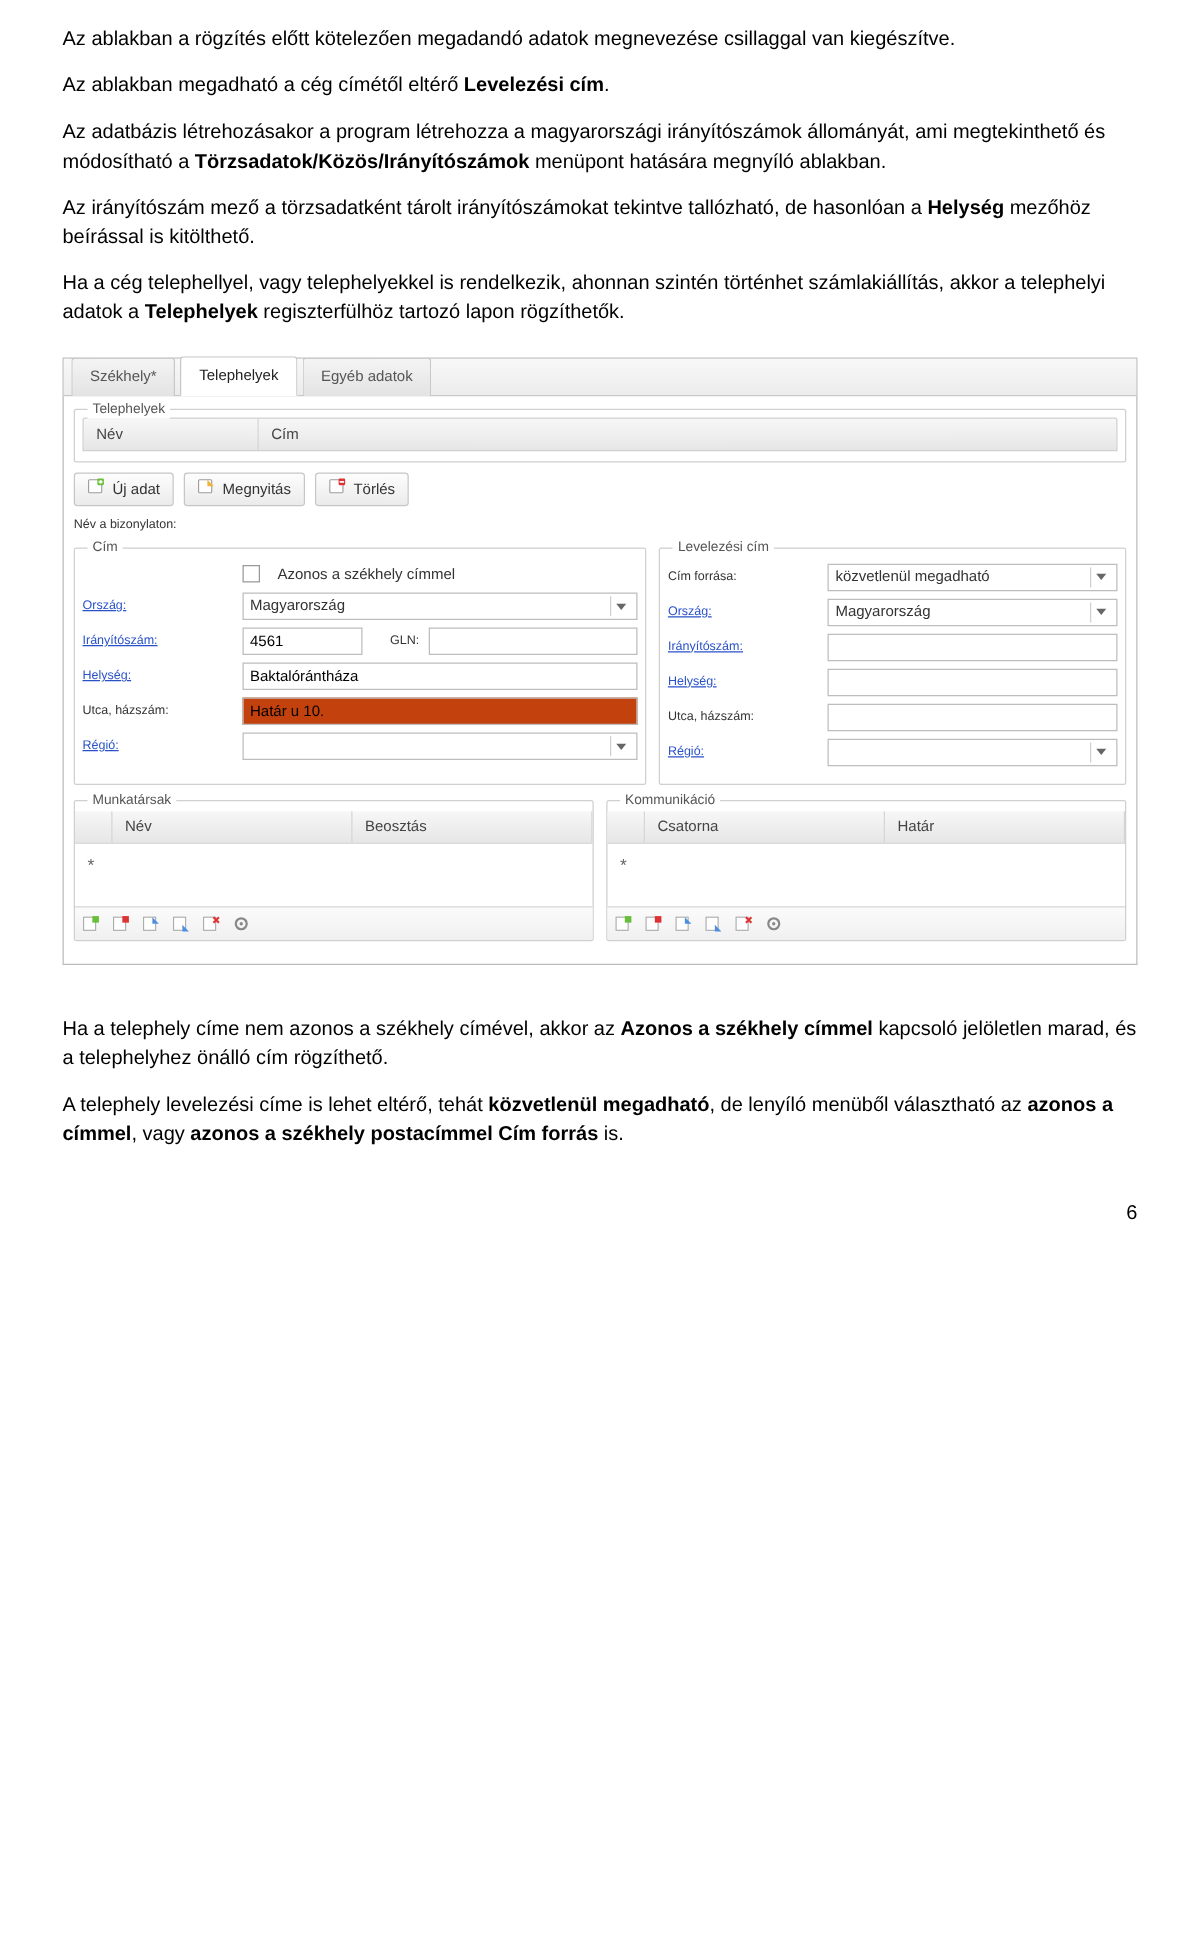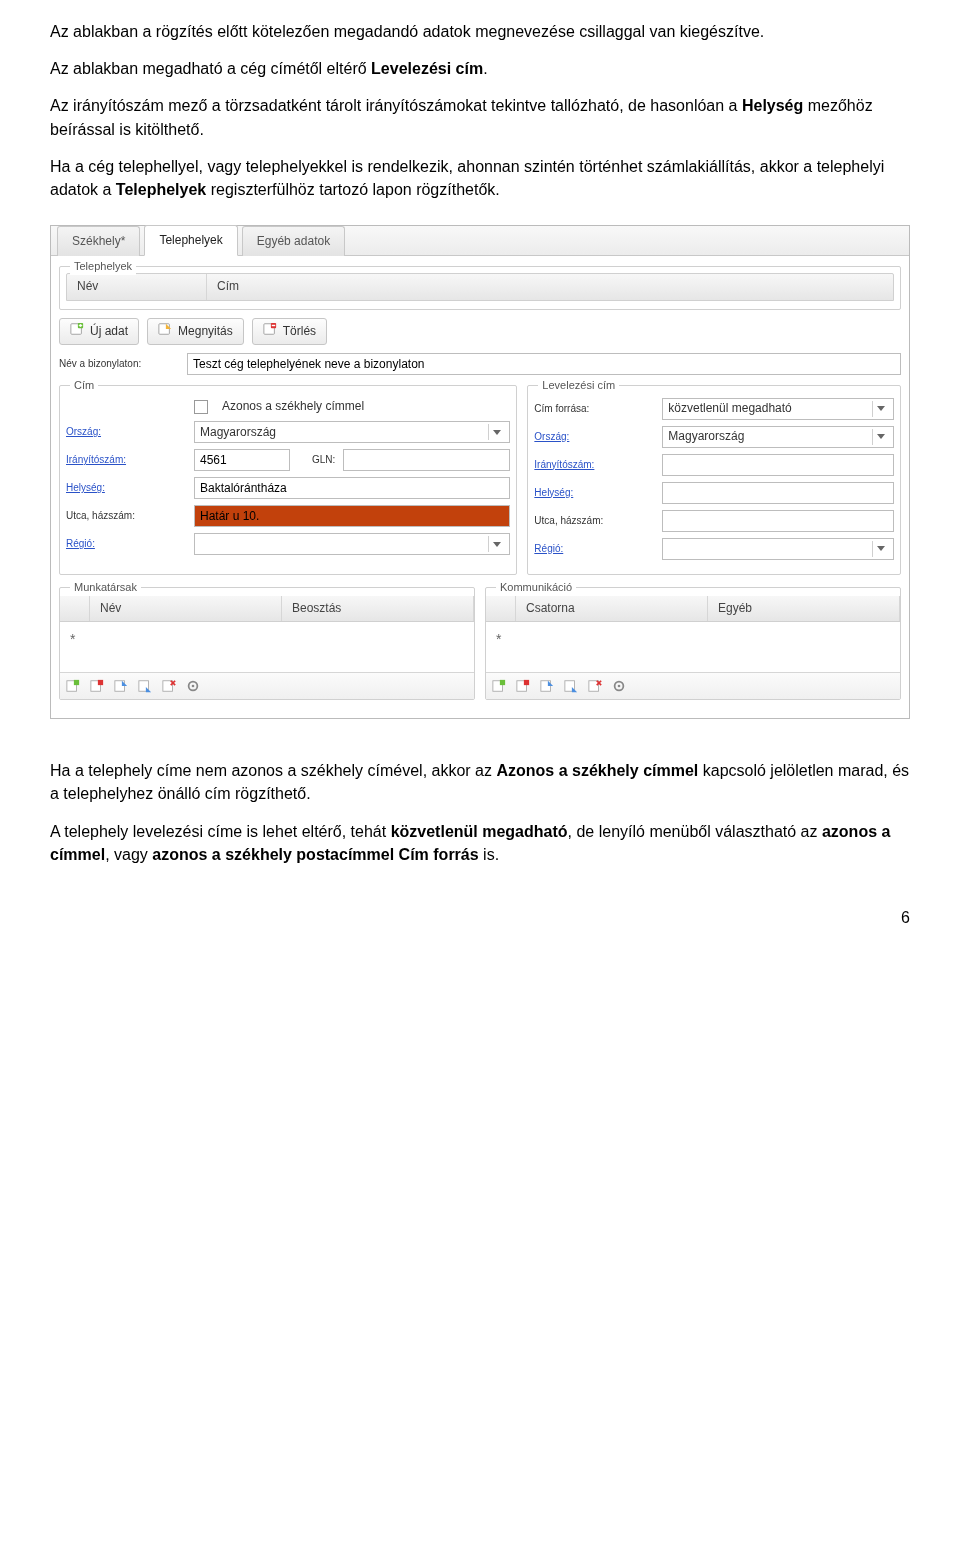--- a/index.html
+++ b/index.html
@@ -224,20 +224,21 @@
   .mini-grid-row .gbox {
     width:20px;
   }
 </style>
 </head>
 <body>
 
 <div class="doc-text">
   <p><span>Az ablakban a rögzítés előtt kötelezően megadandó adatok megnevezése csillaggal van kiegészítve.</span></p>
   <p><span>Az ablakban megadható a cég címétől eltérő </span><b>Levelezési cím</b><span>.</span></p>
+  <p><span>Az adatbázis létrehozásakor a program létrehozza a magyarországi irányítószámok állományát, ami megtekinthető és módosítható a </span><b>Törzsadatok/Közös/Irányítószámok</b><span> menüpont hatására megnyíló ablakban.</span></p>
   <p><span>Az irányítószám mező a törzsadatként tárolt irányítószámokat tekintve tallózható, de hasonlóan a </span><b>Helység</b><span> mezőhöz beírással is kitölthető.</span></p>
   <p><span>Ha a cég telephellyel, vagy telephelyekkel is rendelkezik, ahonnan szintén történhet számlakiállítás, akkor a telephelyi adatok a </span><b>Telephelyek</b><span> regiszterfülhöz tartozó lapon rögzíthetők.</span></p>
 </div>
 
 <div class="app-shot">
 
   <div class="tabs">
     <div class="tab">Székhely*</div>
     <div class="tab active">Telephelyek</div>
     <div class="tab">Egyéb adatok</div>
@@ -281,21 +282,20 @@
               <rect x="9" y="1" width="6" height="6" rx="1" fill="#d33"></rect>
               <rect x="10" y="3.2" width="4" height="1.6" fill="#fff"></rect>
             </svg>
         </span>
         <span>Törlés</span>
       </div>
     </div>
 
     <div class="form-row">
       <label>Név a bizonylaton:</label>
-      <input type="text" value="Teszt cég telephelyének neve a bizonylaton" style="">
     </div>
 
     <div class="cols2">
 
       <div class="fieldset">
         <div class="legend">Cím</div>
 
         <div class="form-row">
           <label></label>
           <span class="checkbox"></span>
@@ -431,21 +431,21 @@
               </svg>
             </span>
         </div>
       </div>
 
       <div class="fieldset" style="padding:0;">
         <div class="legend">Kommunikáció</div>
         <div class="mini-grid-head" style="margin-top:8px;">
           <div class="hcell" style="width:30px;"></div>
           <div class="hcell" style="flex:1;">Csatorna</div>
-          <div class="hcell" style="flex:1;">Egyéb</div>
+          <div class="hcell" style="flex:1;">Határ</div>
         </div>
         <div class="mini-grid-body">
           <div class="mini-grid-row">
               <div class="gbox">*</div>
             </div>
         </div>
         <div class="mini-toolbar">
           <span class="ibtn">
               <svg viewBox="0 0 16 16">
                 <rect x="1" y="2" width="11" height="12" fill="#fff" stroke="#aaa"></rect>

